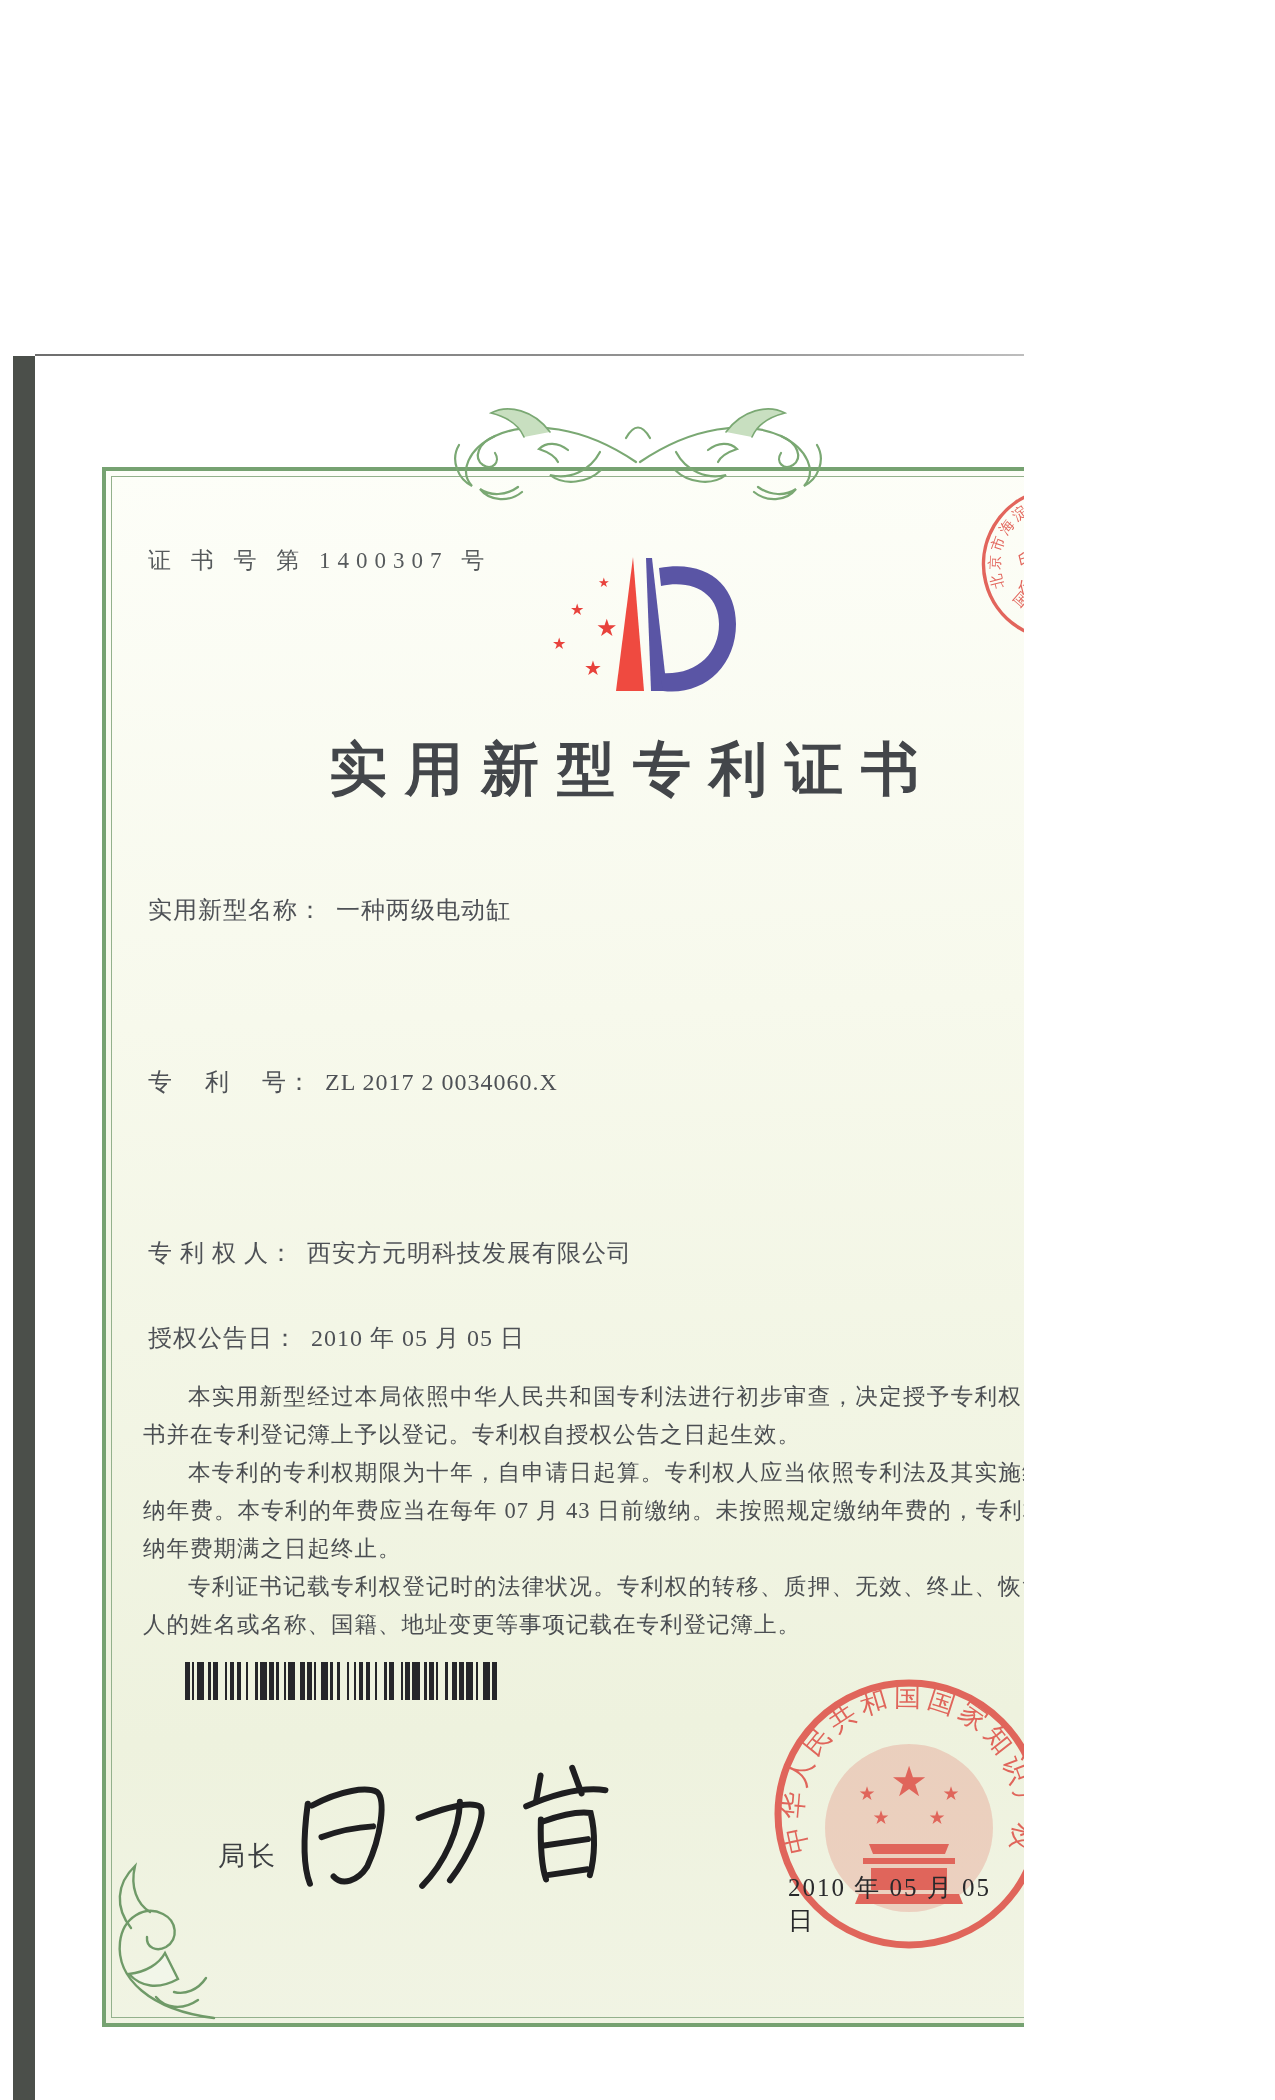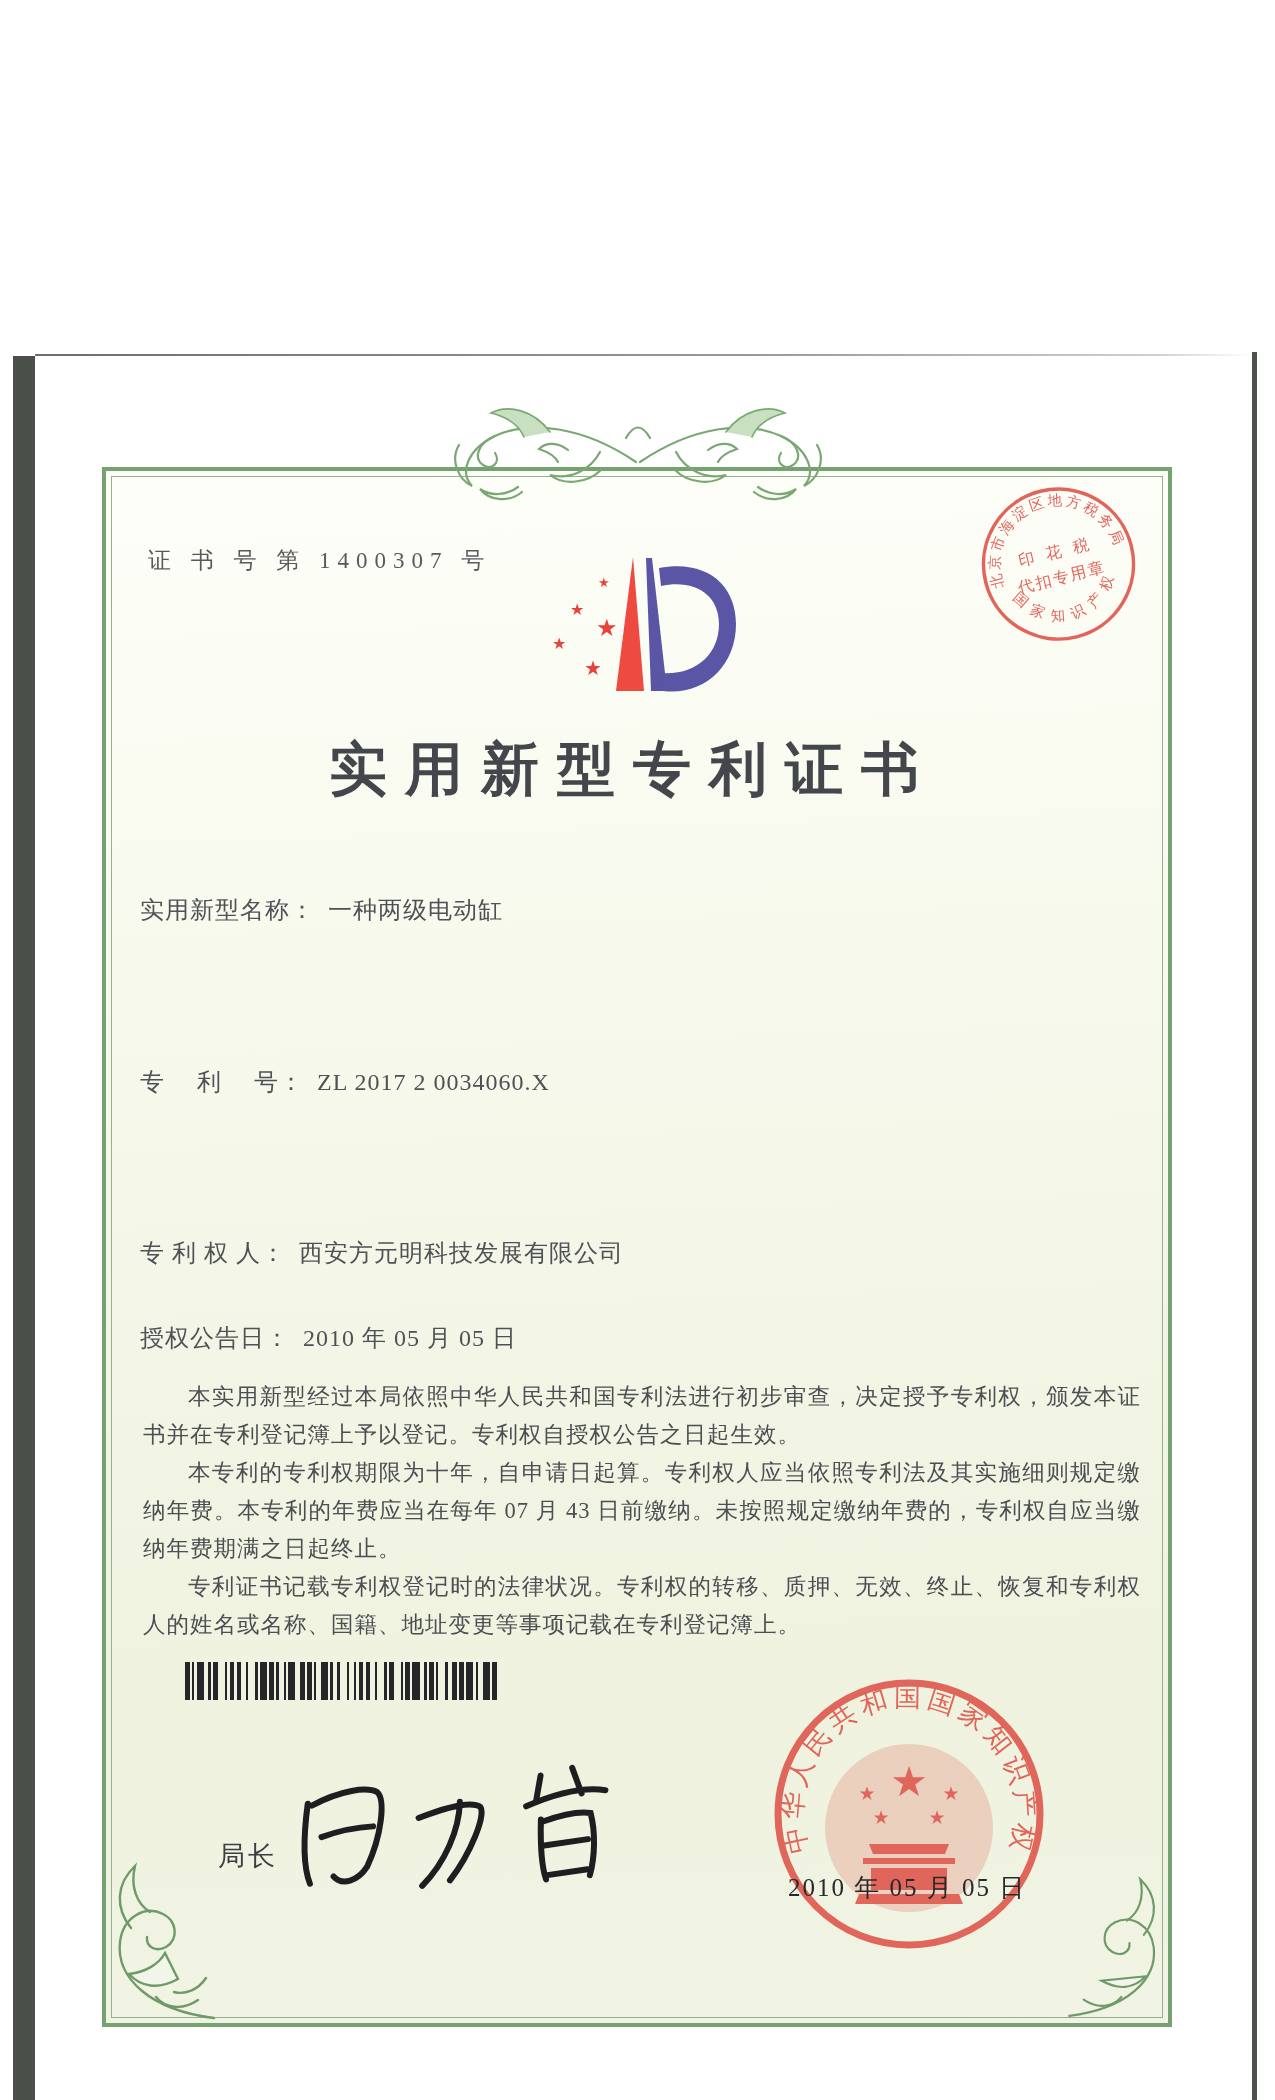--- a/index.html
+++ b/index.html
@@ -1,32 +1,32 @@
 <!DOCTYPE html>
 <html><head>
 <meta charset="utf-8">
 <style>
   html,body{margin:0;padding:0;background:#ffffff;}
-  .page{position:relative;width:1275px;height:2100px;background:#ffffff;overflow:hidden;
+  .page{position:relative;width:1024px;height:2100px;background:#ffffff;overflow:hidden;
         font-family:"Liberation Serif","DejaVu Serif",serif;color:#4e5254;}
   .abs{position:absolute;}
   
   .scan-band-left{left:13px;top:356px;width:22px;height:1744px;background:#4b4f4a;}
   .scan-line-top{left:35px;top:354px;width:1218px;height:2px;
         background:linear-gradient(90deg,#6e6e6e,#9a9a9a 60%,#cfcfcf 92%,#ffffff);}
   .scan-line-right{left:1252px;top:352px;width:5px;height:1748px;background:#4d524d;}
   
   .frame{left:102px;top:467px;width:1062px;height:1552px;border:4px solid #76a271;
         background:linear-gradient(178deg,#fdfef8 0%,#f7f9ec 35%,#eef2de 80%,#f1f4e4 100%);}
   .frame-inner{left:5px;top:5px;right:5px;bottom:5px;position:absolute;border:1px solid #93b18c;}
   
   .cert-no{left:148px;top:545px;font-size:23px;letter-spacing:7px;color:#565a5c;}
   .title{left:102px;top:731px;width:1062px;text-align:center;font-size:58px;font-weight:700;
         letter-spacing:18px;color:#43464a;}
-  .field{left:140px;width:900px;font-size:24px;color:#4e5156;letter-spacing:1px;white-space:nowrap;}
+  .field{left:148px;width:900px;font-size:24px;color:#4e5156;letter-spacing:1px;white-space:nowrap;}
   .field .lab{display:inline-block;}
   .field .val{display:inline-block;margin-left:6px;}
   .f0{top:894px}.f1{top:980px}.f2{top:1066px}.f3{top:1151px}.f4{top:1237px}.f5{top:1322px}
   .paras{left:143px;top:1378px;width:998px;font-size:22.5px;line-height:38px;color:#4b4e52;
         text-align:justify;letter-spacing:1px;}
   .paras p{margin:0;text-indent:2em;}
   .barcode{left:185px;top:1662px;width:380px;height:38px;display:flex;align-items:stretch;}
   .barcode span{height:100%;}
   .signer-title{left:218px;top:1838px;font-size:27px;letter-spacing:3px;color:#3c3f42;}
   .signature{left:292px;top:1758px;}

